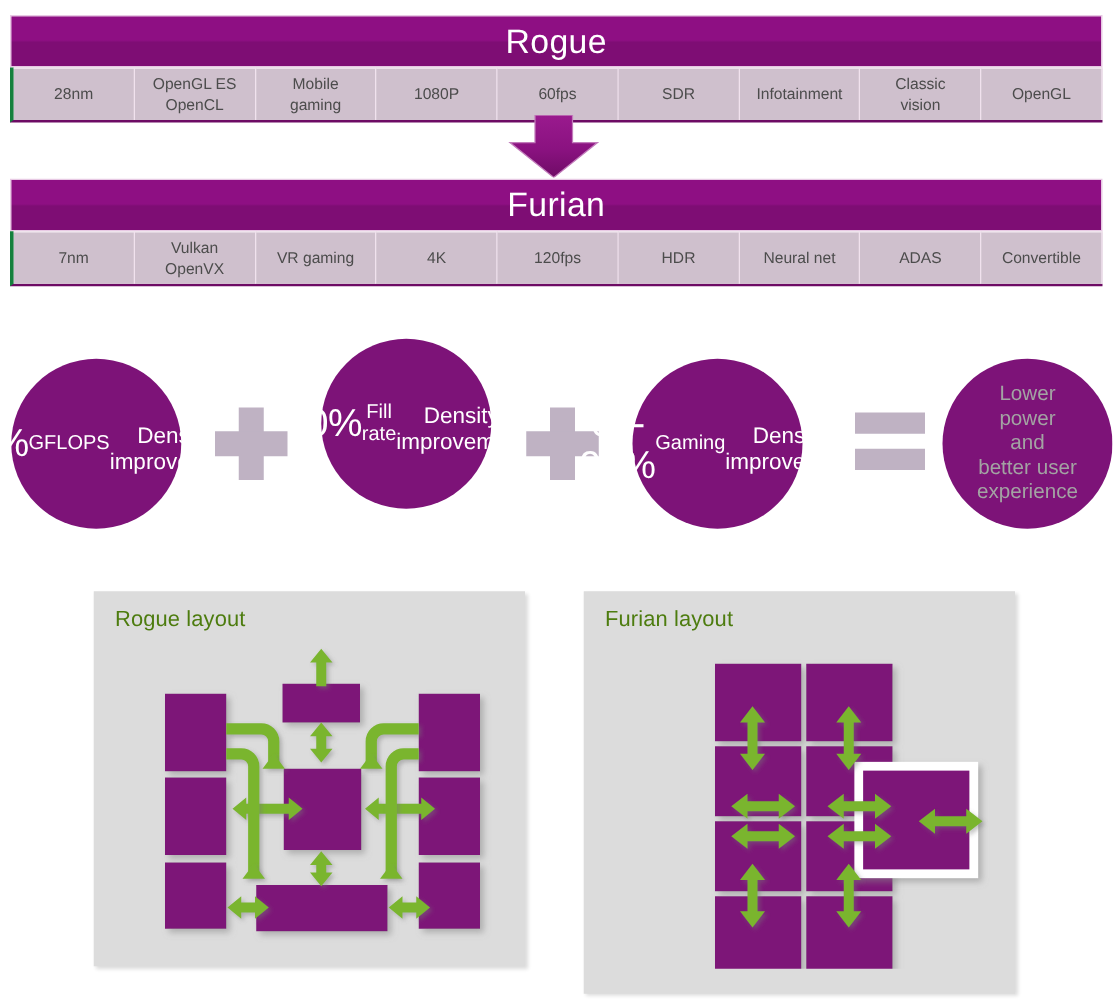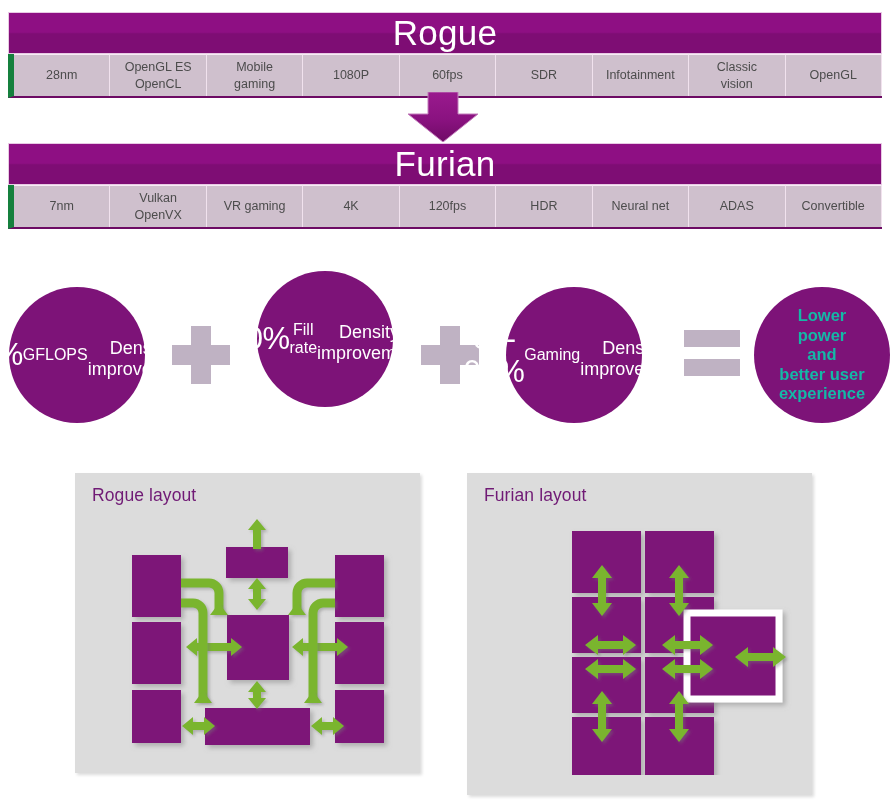--- a/index.html
+++ b/index.html
@@ -23,31 +23,31 @@
   }
   #gen-rogue { top: 12px; }
   #gen-furian { top: 143px; }
 
   .gen-header {
     height: 42px;
     background: linear-gradient(to bottom, #8e0f83 0%, #8e0f83 48%, #7e0d74 52%, #7e0d74 100%);
     border: 1px solid #e8c9e4;
     box-sizing: border-box;
     color: #ffffff;
-    font-size: 35px;
+    font-size: 27px;
     display: flex;
     align-items: center;
     justify-content: center;
     letter-spacing: 0.3px;
     font-weight: 400;
   }
   .gen-row {
     display: flex;
     height: 44px;
-    border-left: 6px solid #15803d;
+    border-left: 3px solid #15803d;
     border-bottom: 2px solid #6d0b64;
     box-sizing: border-box;
   }
   .gen-cell {
     flex: 1 1 0;
     background: #cfc0cd;
     border-right: 1px solid #f1e2ee;
     border-top: 1px solid #f6ecf4;
     box-sizing: border-box;
     display: flex;
@@ -93,22 +93,22 @@
     font-weight: 400;
     margin-top: -1px;
   }
   .circle .small {
     font-size: 18px;
     margin-top: 7px;
     line-height: 1.15;
     white-space: pre-line;
   }
   .circle.result {
-    color: #14b8a6;
-    font-weight: bold;
+    color: #a3a3a3;
+    font-weight: normal;
   }
   .circle.result .res {
     font-size: 16.5px;
     line-height: 1.18;
     white-space: pre-line;
   }
 
   #circle-1 { left: 9px;   top: 287px; width: 136px; height: 136px; }
   #circle-2 { left: 257px; top: 271px; width: 136px; height: 136px; }
   #circle-3 { left: 506px; top: 287px; width: 136px; height: 136px; }
@@ -155,21 +155,21 @@
     box-shadow: 2px 2px 3px rgba(0,0,0,0.14);
   }
   #panel-rogue  { left: 75px;  top: 473px; width: 345px; height: 300px; }
   #panel-furian { left: 467px; top: 473px; width: 345px; height: 322px; }
 
   .panel-title {
     position: absolute;
     left: 17px;
     top: 12px;
     font-size: 17.5px;
-    color: #701a75;
+    color: #4d7c0f;
     letter-spacing: 0.1px;
   }
 
   .diagram {
     position: absolute;
     inset: 0;
   }
 
   
   svg { display: block; }

